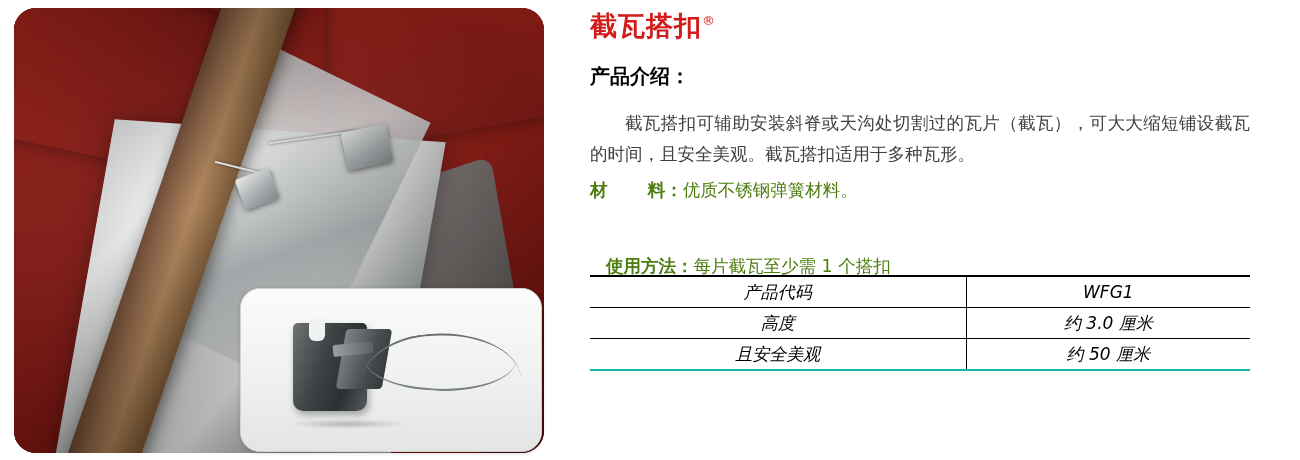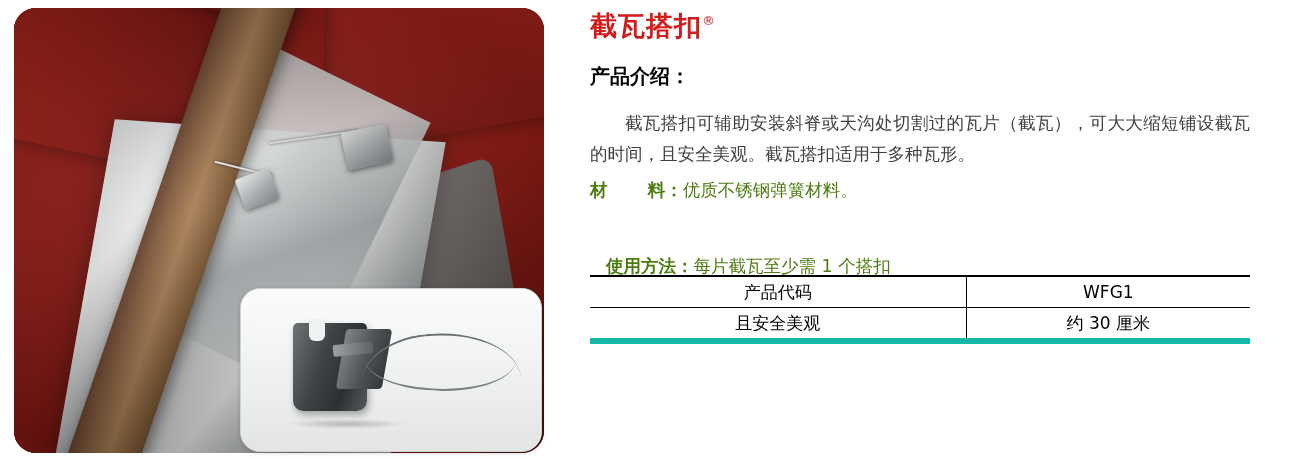--- a/index.html
+++ b/index.html
@@ -259,22 +259,23 @@
   .spec-line.l2 { left: 16px; top: 210px; margin-top: 44px; }
   .gap { display: inline-block; width: 2.3em; }
 
   
   .table {
     position: absolute;
     left: 0;
     top: 275px;
     width: 660px;
     border-top: 2px solid #000;
-    border-bottom: 6px solid #14b8a6;
+    border-bottom: 2px solid #14b8a6;
     border-collapse: collapse;
+    font-style: italic;
   }
   .table table {
     width: 100%;
     border-collapse: collapse;
   }
   .table td {
     height: 28px;
     font-size: 17px;
     text-align: center;
     color: #000;
@@ -342,21 +343,25 @@
     </div>
 
     <div class="table">
       <table>
         <tbody>
           <tr>
             <td class="k">产品代码</td>
             <td class="v">WFG1</td>
           </tr>
           <tr>
+            <td class="k">高度</td>
+            <td class="v">约 3.0 厘米</td>
+          </tr>
+          <tr>
             <td class="k">且安全美观</td>
-            <td class="v">约 30 厘米</td>
+            <td class="v">约 50 厘米</td>
           </tr>
         </tbody>
       </table>
     </div>
 
   </div>
 </div>
 
 </body></html>

